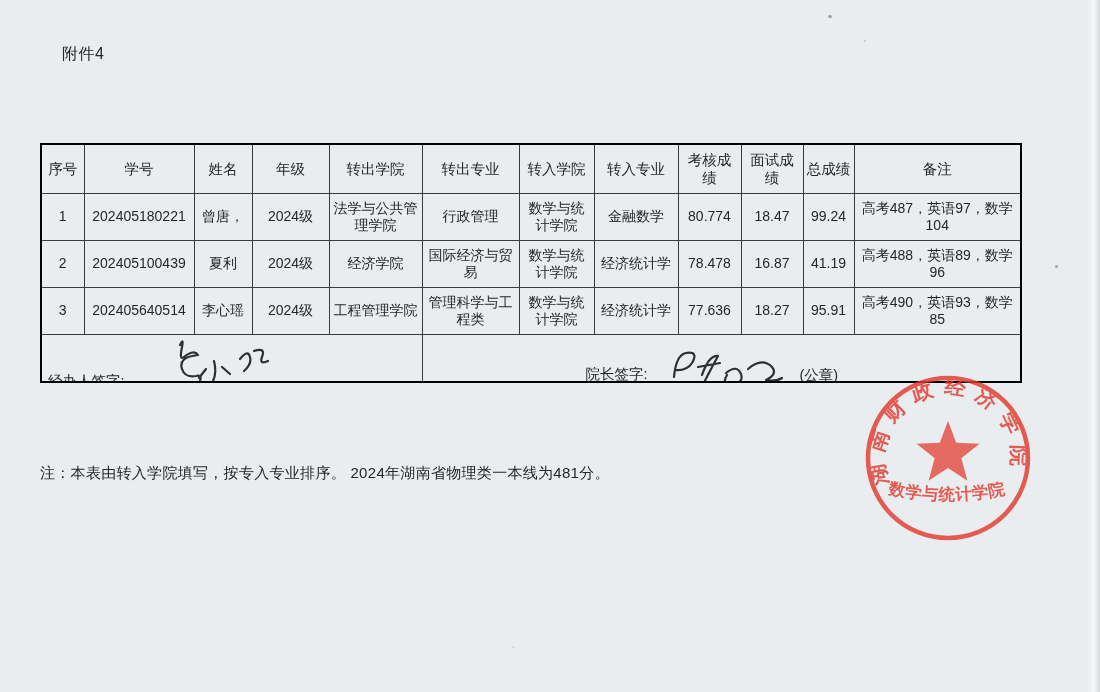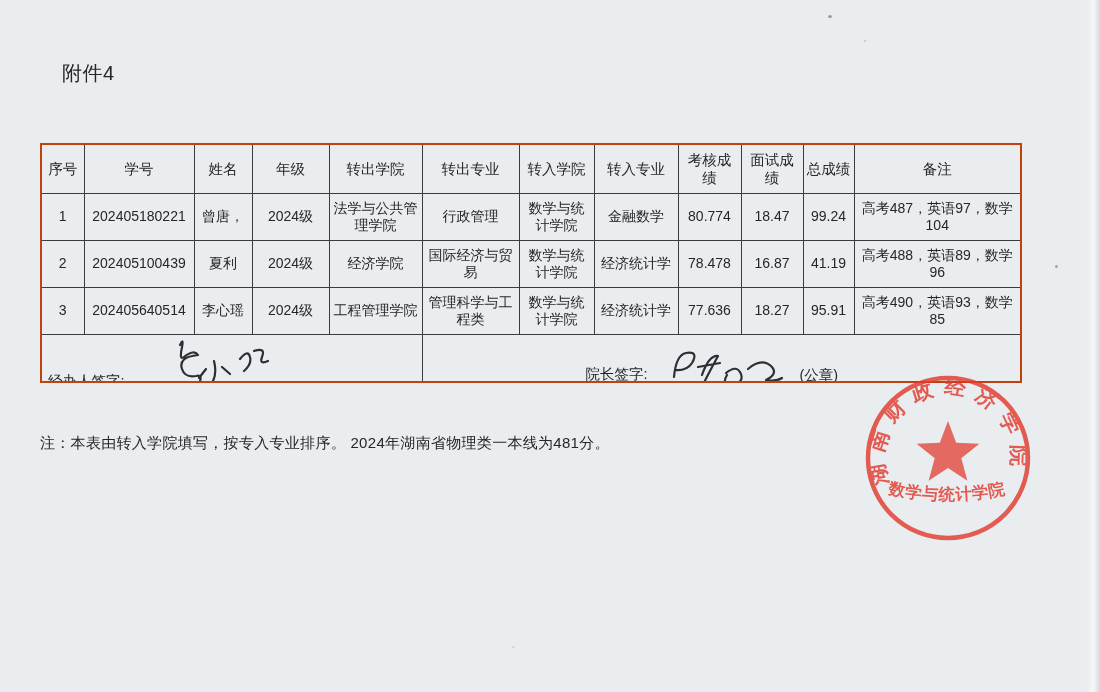--- a/index.html
+++ b/index.html
@@ -10,49 +10,49 @@
     color:#262626;
     position:relative;
   }
   .page{position:absolute;inset:0;}
   
   .page-edge{
     position:absolute;top:0;right:0;width:14px;height:100%;
     background:linear-gradient(to right,rgba(0,0,0,0),rgba(255,255,255,.55) 55%,rgba(120,130,140,.18));
   }
   .attachment{
-    position:absolute;left:62px;top:60px;
-    font-size:20px;font-weight:500;letter-spacing:.5px;
+    position:absolute;left:62px;top:44px;
+    font-size:16px;font-weight:500;letter-spacing:.5px;
   }
   .title{
     position:absolute;left:0;top:103px;width:1100px;
     text-align:center;font-size:20px;font-weight:600;letter-spacing:1.5px;
   }
   .tbl-wrap{position:absolute;left:40px;top:143px;width:980px;}
   table.main{
     width:980px;border-collapse:collapse;table-layout:fixed;
-    border:2px solid #c2410c;
+    border:2px solid #000000;
   }
   table.main th, table.main td{
     border:1.5px solid #3c3c3c;
     text-align:center;vertical-align:middle;
     padding:1px 3px;line-height:1.25;
     font-size:14px;font-weight:400;
     overflow:hidden;
   }
   table.main thead th{height:46px;font-size:14.5px;}
   table.main tbody td{height:44px;}
   td.remark{text-align:left;font-size:13.5px;padding:1px 4px;line-height:1.3;}
   td.college{font-size:13.5px;}
   .sig-row td{height:92px;position:relative;padding:0;}
   .sig-label{position:absolute;font-size:14.5px;}
   .sig-svg{position:absolute;}
   .seal-note{position:absolute;font-size:14.5px;}
   .note{
-    position:absolute;left:40px;top:434px;width:760px;
+    position:absolute;left:40px;top:464px;width:760px;
     font-size:15px;letter-spacing:.3px;
   }
   .stamp{position:absolute;left:853px;top:364px;}
   .speck{position:absolute;border-radius:50%;background:#5a5f66;}
   .speck.s1{left:828px;top:15px;width:4px;height:3px;opacity:.55;}
   .speck.s2{left:1055px;top:265px;width:3px;height:3px;opacity:.5;}
   .speck.s3{left:864px;top:40px;width:2px;height:2px;opacity:.3;}
   .speck.s4{left:512px;top:646px;width:3px;height:2px;opacity:.18;}
 </style>
 </head>

